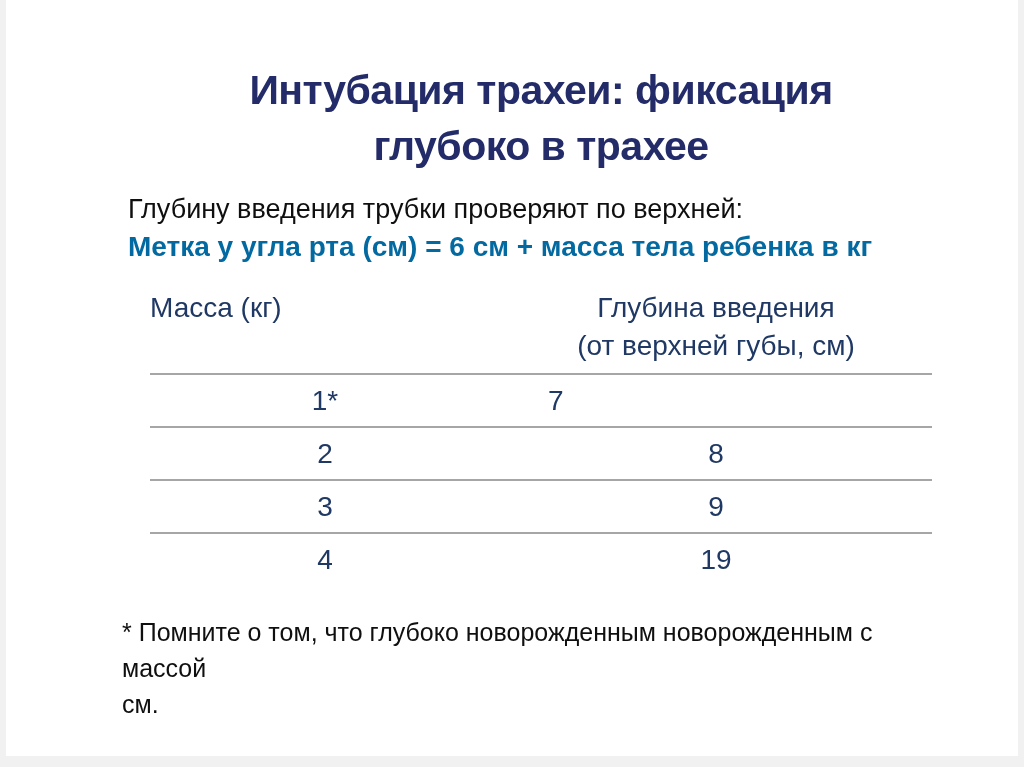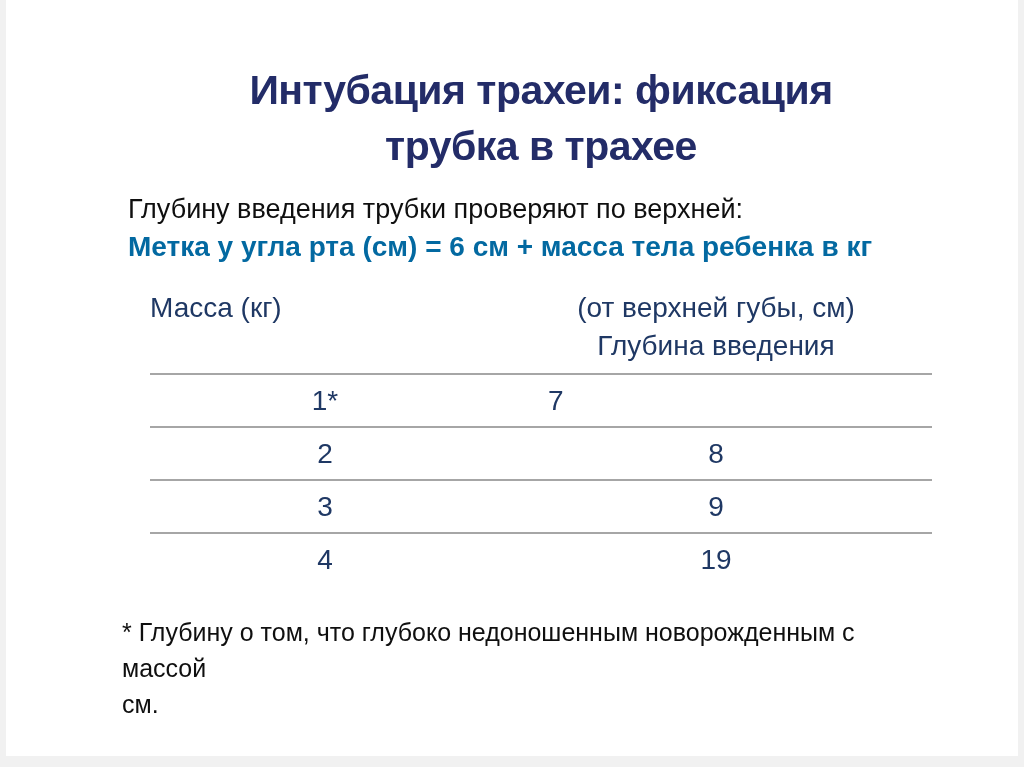--- a/index.html
+++ b/index.html
@@ -99,34 +99,34 @@
     color: #0f0f0f;
   }
 </style>
 </head>
 <body>
 
 <div class="slide">
 
   <div class="title">
     <div>Интубация трахеи: фиксация</div>
-    <div>трубка в трахее</div>
+    <div>глубоко в трахее</div>
   </div>
 
   <div class="intro-block">
     <div class="intro">Глубину введения трубки проверяют по верхней:</div>
     <div class="formula">Метка у угла рта (см) = 6 см + масса тела ребенка в кг</div>
   </div>
 
   <div class="dtable">
     <div class="thead">
       <div class="th1">Масса (кг)</div>
       <div class="th2">
+        <div>Глубина введения</div>
         <div>(от верхней губы, см)</div>
-        <div>Глубина введения</div>
       </div>
     </div>
     <div class="trow first">
       <div class="c1">1*</div>
       <div class="c2">7</div>
     </div>
     <div class="trow">
       <div class="c1">2</div>
       <div class="c2">8</div>
     </div>
@@ -134,17 +134,17 @@
       <div class="c1">3</div>
       <div class="c2">9</div>
     </div>
     <div class="trow">
       <div class="c1">4</div>
       <div class="c2">19</div>
     </div>
   </div>
 
   <div class="footnote">
-    <div>* Глубину о том, что глубоко недоношенным новорожденным с массой</div>
+    <div>* Помните о том, что глубоко новорожденным новорожденным с массой</div>
     <div>см.</div>
   </div>
 
 </div>
 
 </body></html>

